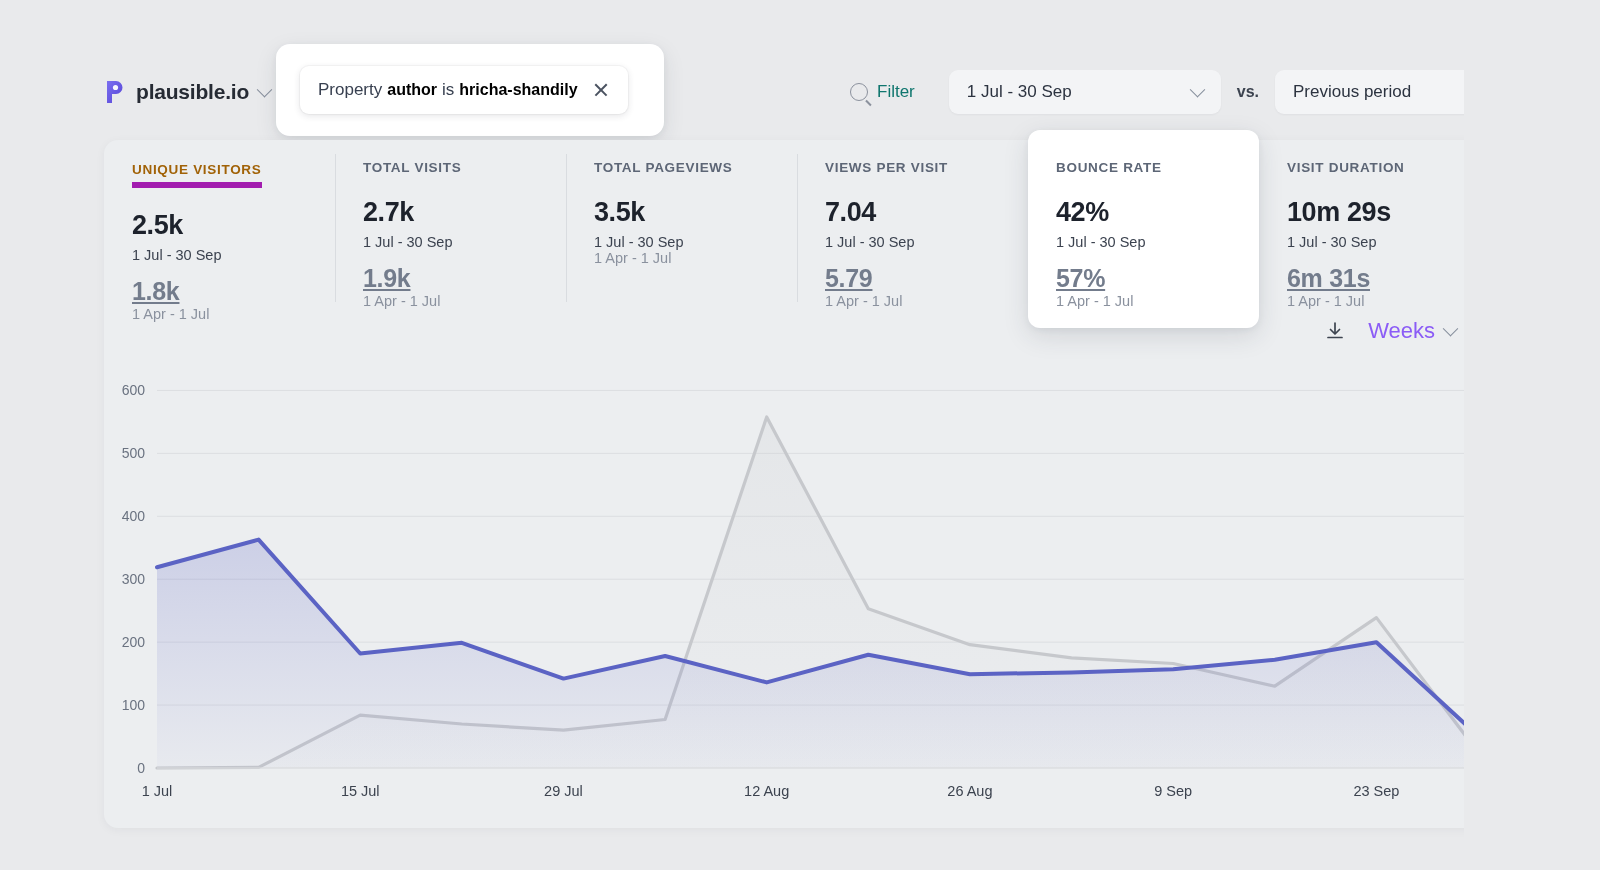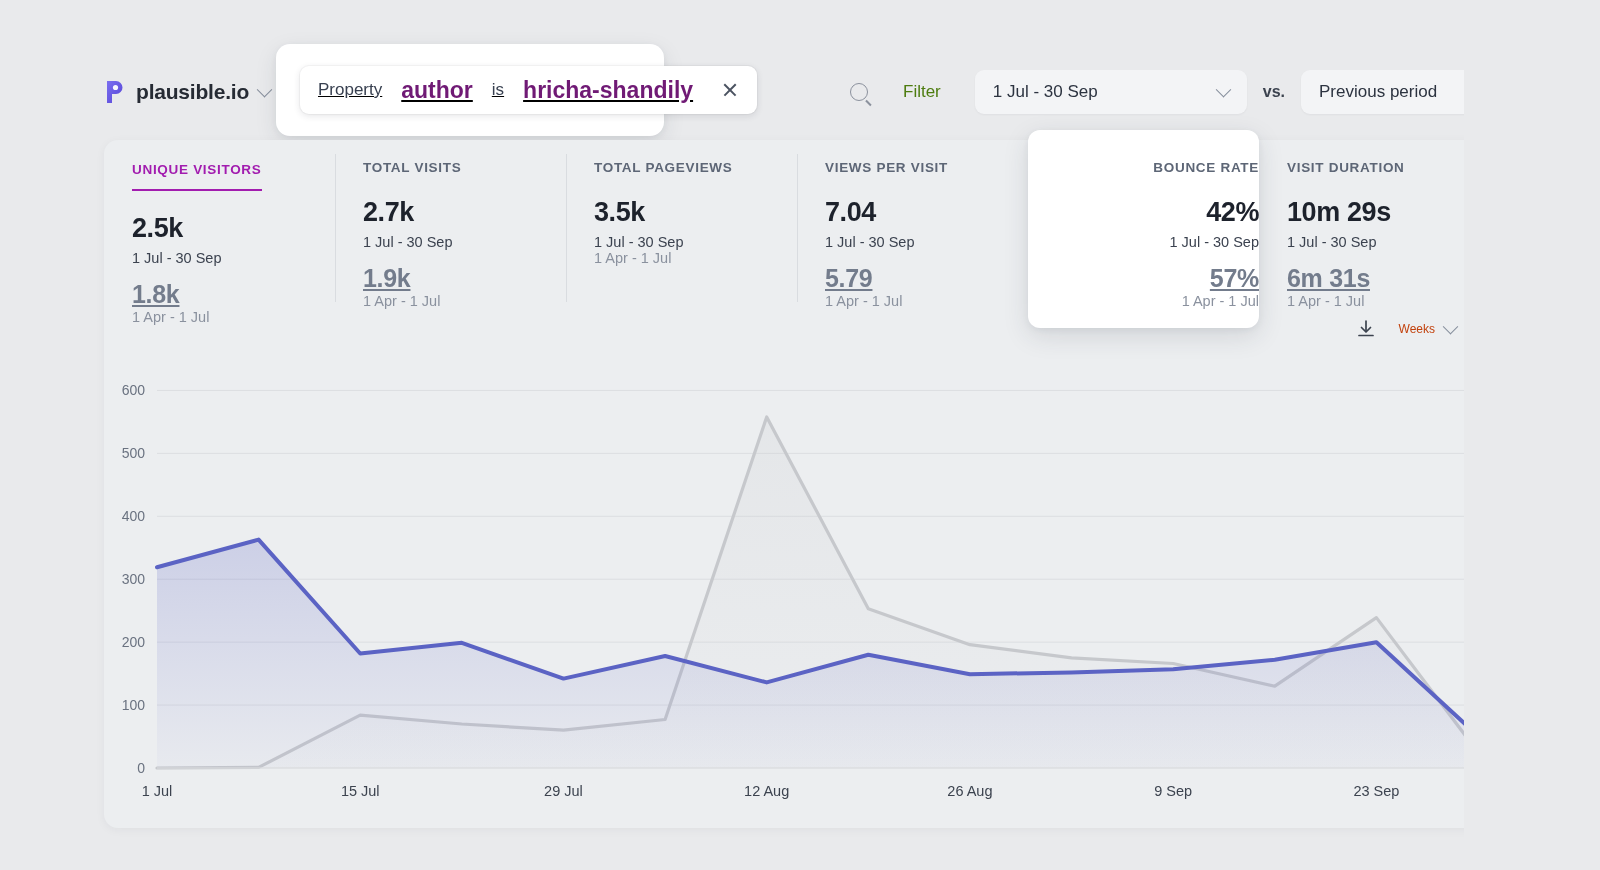--- a/index.html
+++ b/index.html
@@ -73,26 +73,25 @@
     position: absolute;
     left: 24px;
     top: 22px;
     height: 48px;
     padding: 0 18px;
     background: #ffffff;
     border-radius: 9px;
     box-shadow: 0 2px 7px rgba(40,45,60,.12), 0 0 0 1px rgba(40,45,60,.04);
     display: flex;
     align-items: center;
-    gap: 19px;
-    white-space: nowrap;
-    text-decoration: underline;
+    gap: 5px;
+    white-space: nowrap;
   }
   .filter-pill .txt { font-size: 17px; color: #384050; }
-  .filter-pill .strong { font-size: 23px; color: #701a75; font-weight: 700; }
+  .filter-pill .strong { font-size: 16px; color: #000000; font-weight: 700; }
   .pill-x {
     margin-left: 9px;
     width: 18px; height: 18px;
     position: relative;
     cursor: pointer;
     flex: 0 0 auto;
   }
   .pill-x:before, .pill-x:after {
     content: "";
     position: absolute;
@@ -113,21 +112,21 @@
     height: 52px;
   }
   .filter-btn {
     display: flex;
     align-items: center;
     gap: 9px;
     height: 40px;
     padding: 0 10px;
     cursor: pointer;
   }
-  .filter-btn .lbl { font-size: 17px; color: #4d7c0f; margin-left: 26px; }
+  .filter-btn .lbl { font-size: 17px; color: #0f766e; }
   .mag {
     width: 16px; height: 16px;
     border: 1.9px solid #8b919d;
     border-radius: 50%;
     position: relative;
     display: inline-block;
   }
   .mag:after {
     content: "";
     position: absolute;
@@ -185,24 +184,24 @@
   }
   .metric .title {
     font-size: 13.5px;
     font-weight: 700;
     letter-spacing: 0.7px;
     color: #5d6676;
     text-transform: uppercase;
     white-space: nowrap;
   }
   .metric.active .title {
-    color: #a21caf;
-    border-bottom: 2px solid #a21caf;
+    color: #a16207;
+    border-bottom: 6px solid #a21caf;
     display: inline-block;
-    padding-bottom: 12px;
+    padding-bottom: 5px;
   }
   .metric .big {
     font-size: 27px;
     font-weight: 700;
     color: #1d222c;
     margin-top: 22px;
     letter-spacing: -0.4px;
     white-space: nowrap;
   }
   .metric .sub {
@@ -230,37 +229,37 @@
   .metric.hovered {
     background: #ffffff;
     border-radius: 12px;
     box-shadow: 0 8px 26px rgba(40,45,60,.13), 0 2px 6px rgba(40,45,60,.06);
     margin-top: -10px;
     height: 198px;
     z-index: 5;
   }
   .metric.hovered:before { display: none; }
   .metric.hovered + .metric:before { display: none; }
-  .metric.hovered { padding-top: 30px; text-align: right; }
+  .metric.hovered { padding-top: 30px; }
 
   
   .chart-toolbar {
     position: absolute;
     right: 34px;
     top: 178px;
     display: flex;
     align-items: center;
     gap: 22px;
   }
   .dl-icon { width: 22px; height: 22px; cursor: pointer; }
   .interval {
     display: flex; align-items: center; gap: 10px;
     cursor: pointer;
   }
-  .interval .lbl { font-size: 12px; color: #c2410c; }
+  .interval .lbl { font-size: 22px; color: #8b5cf6; }
 
   
   .chart-wrap {
     position: absolute;
     left: 0; top: 205px;
     width: 1386px;
     height: 483px;
   }
   .chart-svg { display: block; }
   .ytick {

